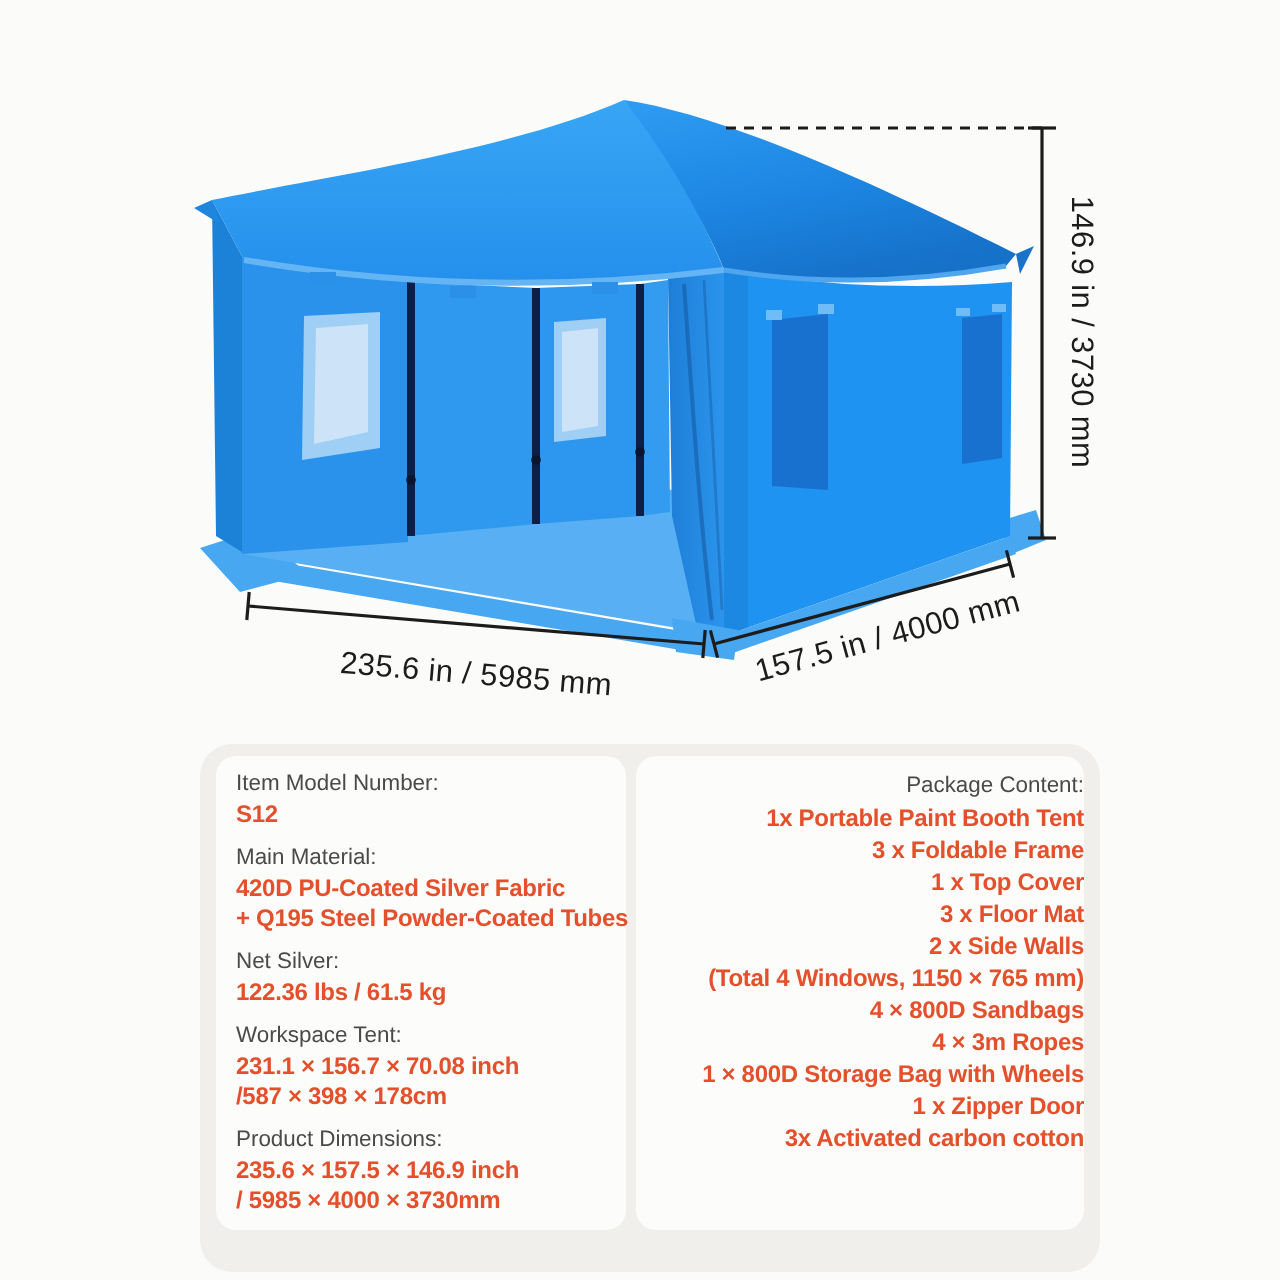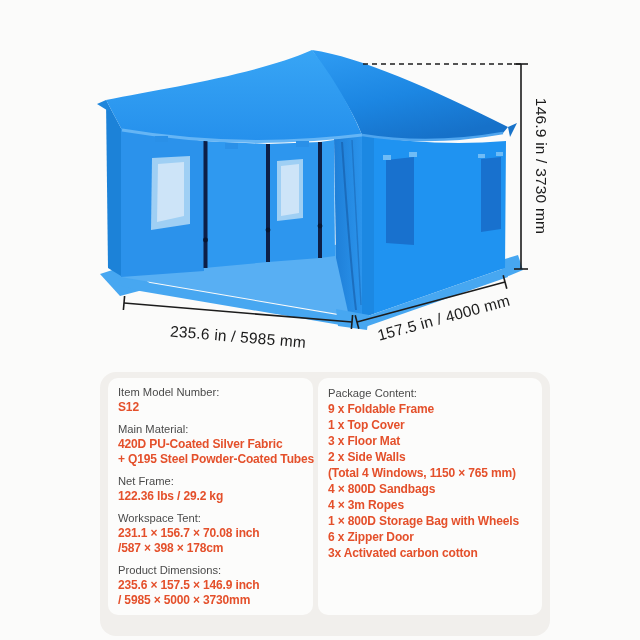--- a/index.html
+++ b/index.html
@@ -19,21 +19,21 @@
   .spec-card{
     position:absolute;top:6px;height:237px;background:#FCFCFB;border-radius:10px;
     box-sizing:border-box;padding:7px 0 0 10px;
   }
   .card-left{left:8px;width:205px;}
   .card-right{left:218px;width:224px;}
   .spec-label{font-size:11.2px;color:#4A4A4A;line-height:15px;white-space:nowrap;}
   .spec-value{font-size:12px;font-weight:bold;color:#E4502B;line-height:15px;white-space:nowrap;letter-spacing:-.15px;}
   .spec-group{margin-bottom:7px;}
   .spec-group:last-child{margin-bottom:0;}
-  .card-right .spec-label,.card-right .spec-value{line-height:16px;}
+  .card-right .spec-label,.card-right .spec-value{line-height:16px;text-align:right;}
 </style>
 </head>
 <body>
 
 <div class="stage">
 
   <svg class="tent-svg" width="640" height="372" viewBox="0 0 640 372">
     <defs>
       <linearGradient id="gRoofL" x1="0" y1="0" x2="0" y2="1">
         <stop offset="0" stop-color="#38A5F5"></stop>
@@ -131,43 +131,44 @@
       <div class="spec-group">
         <div class="spec-label">Item Model Number:</div>
         <div class="spec-value">S12</div>
       </div>
       <div class="spec-group">
         <div class="spec-label">Main Material:</div>
         <div class="spec-value">420D PU-Coated Silver Fabric</div>
         <div class="spec-value">+ Q195 Steel Powder-Coated Tubes</div>
       </div>
       <div class="spec-group">
-        <div class="spec-label">Net Frame:</div>
-        <div class="spec-value">122.36 lbs / 29.2 kg</div>
+        <div class="spec-label">Net Silver:</div>
+        <div class="spec-value">122.36 lbs / 61.5 kg</div>
       </div>
       <div class="spec-group">
         <div class="spec-label">Workspace Tent:</div>
         <div class="spec-value">231.1 × 156.7 × 70.08 inch</div>
         <div class="spec-value">/587 × 398 × 178cm</div>
       </div>
       <div class="spec-group">
         <div class="spec-label">Product Dimensions:</div>
         <div class="spec-value">235.6 × 157.5 × 146.9 inch</div>
-        <div class="spec-value">/ 5985 × 5000 × 3730mm</div>
+        <div class="spec-value">/ 5985 × 4000 × 3730mm</div>
       </div>
     </div>
 
     <div class="spec-card card-right">
       <div class="spec-label">Package Content:</div>
-      <div class="spec-value">9 x Foldable Frame</div>
+      <div class="spec-value">1x Portable Paint Booth Tent</div>
+      <div class="spec-value">3 x Foldable Frame</div>
       <div class="spec-value">1 x Top Cover</div>
       <div class="spec-value">3 x Floor Mat</div>
       <div class="spec-value">2 x Side Walls</div>
       <div class="spec-value">(Total 4 Windows, 1150 × 765 mm)</div>
       <div class="spec-value">4 × 800D Sandbags</div>
       <div class="spec-value">4 × 3m Ropes</div>
       <div class="spec-value">1 × 800D Storage Bag with Wheels</div>
-      <div class="spec-value">6 x Zipper Door</div>
+      <div class="spec-value">1 x Zipper Door</div>
       <div class="spec-value">3x Activated carbon cotton</div>
     </div>
 
   </div>
 </div>
 
 </body></html>

